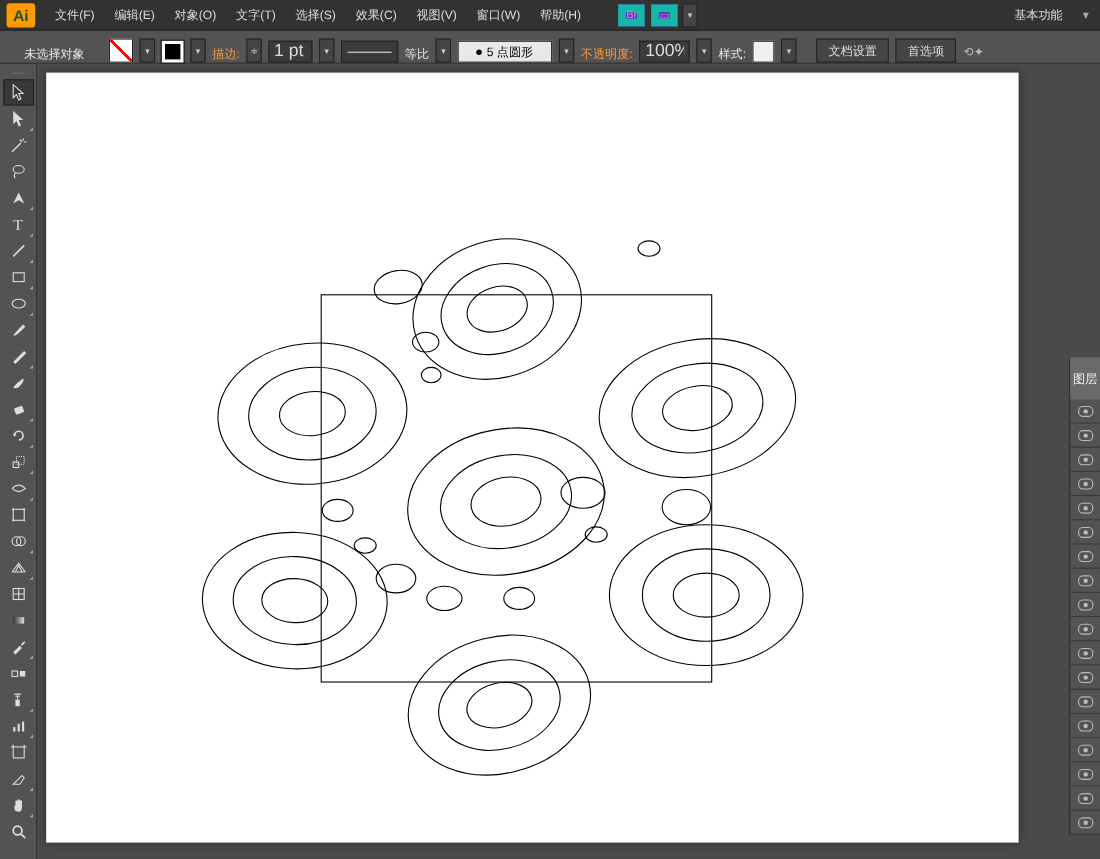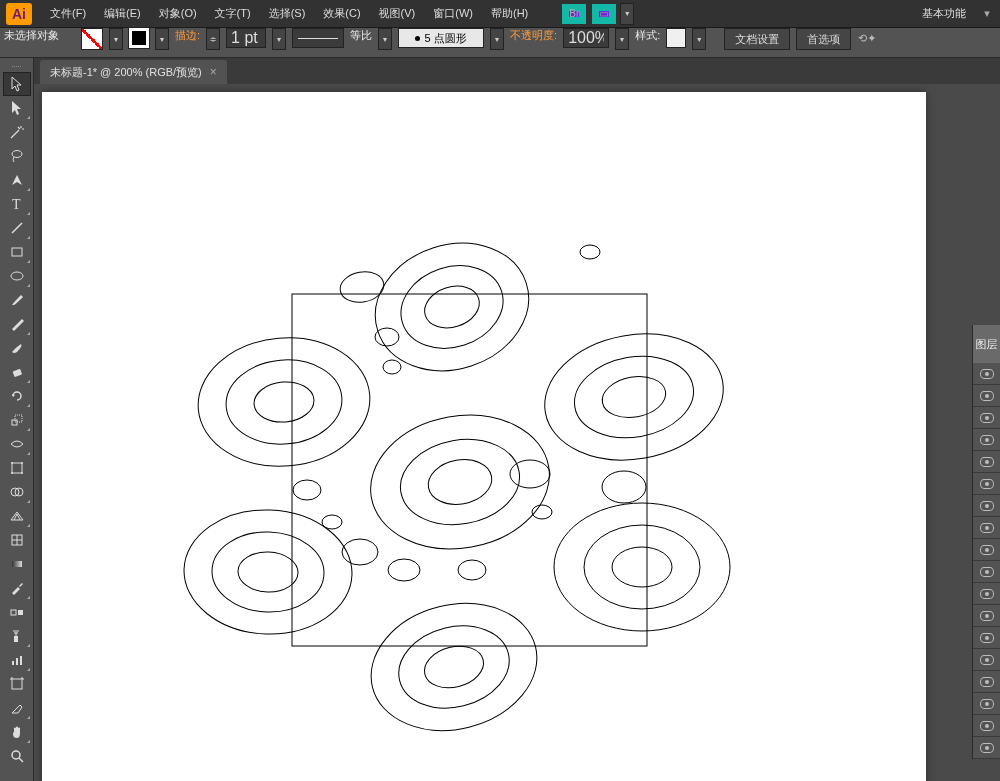--- a/index.html
+++ b/index.html
@@ -21,21 +21,21 @@
   display: flex;
   align-items: center;
   padding: 0 6px;
   gap: 2px;
   border-bottom: 1px solid #1a1a1a;
 }
 .app-logo {
   width: 26px;
   height: 22px;
   background: #ff9a00;
-  color: #701a75;
+  color: #14532d;
   font-weight: bold;
   font-size: 14px;
   display: flex;
   align-items: center;
   justify-content: center;
   border-radius: 3px;
   margin-right: 8px;
 }
 .menu-item {
   padding: 4px 8px;
@@ -66,22 +66,22 @@
   align-items: center;
   justify-content: center;
   color: #aaa;
 }
 
 
 .options-bar {
   height: 30px;
   background: #535353;
   display: flex;
-  align-items: flex-start;
-  padding: 0 4px;
+  align-items: flex-end;
+  padding: 0 22px;
   gap: 6px;
   border-bottom: 1px solid #2a2a2a;
 }
 .opt-label-white { color: #e8e8e8; }
 .opt-label-orange { color: #ff9a3a; }
 .swatch {
   width: 22px;
   height: 22px;
   border: 1px solid #222;
   position: relative;
@@ -546,26 +546,20 @@
     </div>
     <div class="tool">
       <svg viewBox="0 0 16 16">
           <circle cx="7" cy="7" r="4" fill="none" stroke="#ddd" stroke-width="1.5"></circle>
           <line x1="10" y1="10" x2="14" y2="14" stroke="#ddd" stroke-width="1.5"></line>
         </svg>
     </div>
   </div>
 
   <div class="doc-area">
-    <div class="tab-bar">
-      <div class="doc-tab">
-        <span>未标题-1* @ 200% (RGB/预览)</span>
-        <span class="close">×</span>
-      </div>
-    </div>
     <div class="canvas-wrap">
       <div class="canvas">
         <svg width="884" height="700" viewBox="0 0 884 700">
 
           <rect x="250" y="202" width="355" height="352" fill="none" stroke="#000" stroke-width="1"></rect>
 
           <g fill="none" stroke="#000" stroke-width="1">
 
             <g transform="translate(410 215) rotate(-18)">
               <ellipse rx="78" ry="62"></ellipse>

